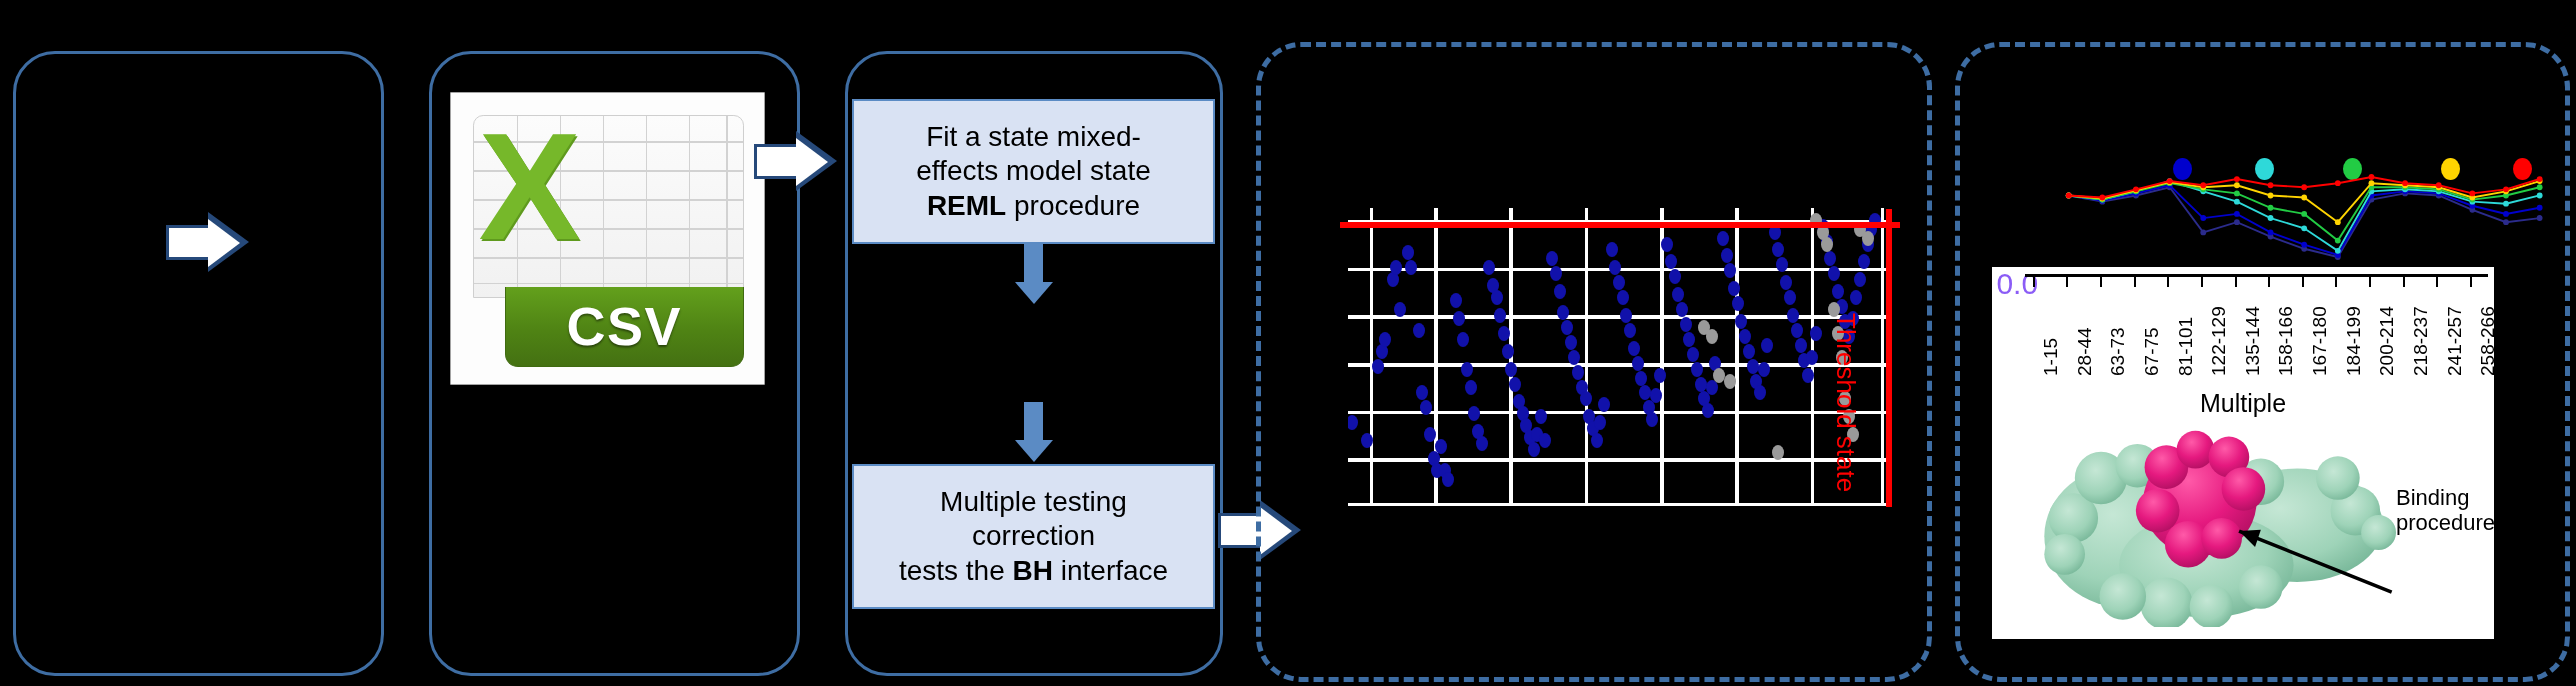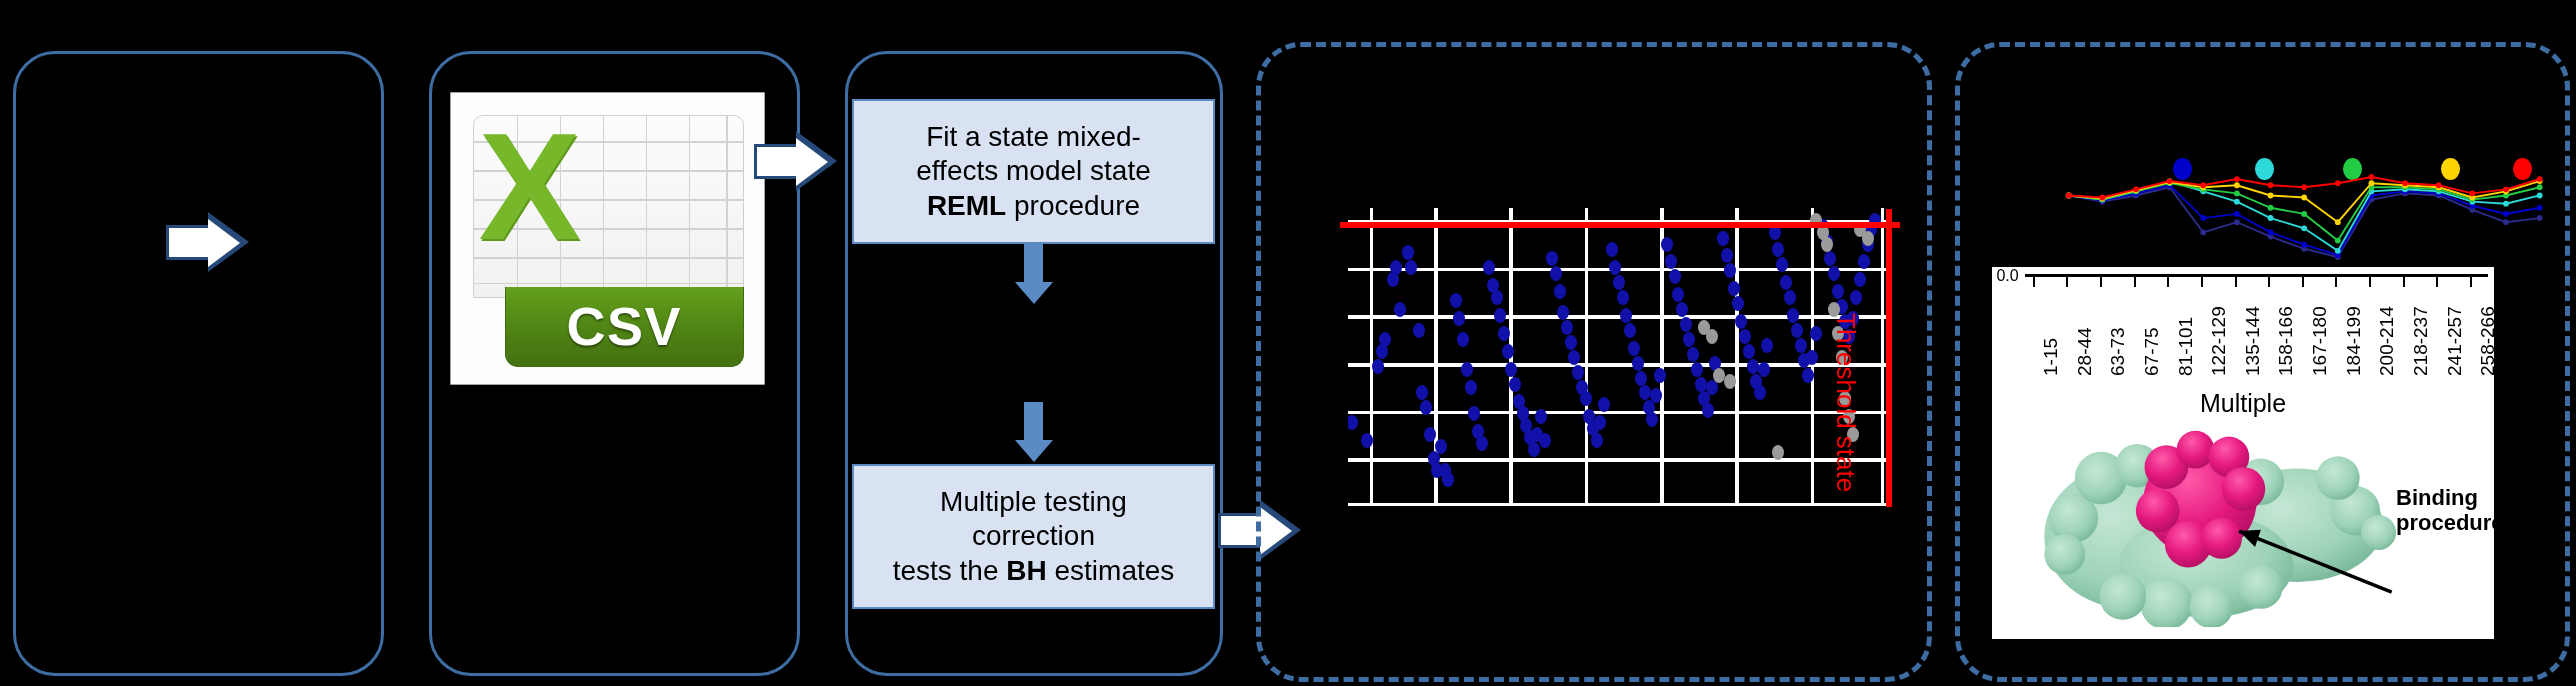--- a/index.html
+++ b/index.html
@@ -155,33 +155,32 @@
   .axis-line { position: absolute; left: 33px; right: 5.8px; top: 7.3px; height: 2.9px; background: #000; }
   .tick { position: absolute; top: 8.7px; width: 2.2px; height: 11.6px; background: #000; }
   .ticklabel {
     position: absolute;
     font-family: "Liberation Sans", sans-serif;
     font-size: 19px; color: #000; white-space: nowrap;
     transform: rotate(-90deg); transform-origin: left top;
   }
   .ylab-partial {
     position: absolute; left: 4.4px; top: 0px;
-    font-family: "Liberation Sans", sans-serif; font-size: 16px; color: #000000;
+    font-family: "Liberation Sans", sans-serif; font-size: 30px; color: #8b5cf6;
   }
   .xaxis-title {
     position: absolute; left: 0; right: 0; top: 122px;
     text-align: center; font-family: "Liberation Sans", sans-serif;
     font-size: 25px; color: #000;
   }
   .protein { position: absolute; left: 29px; top: 142px; width: 378px; height: 218px; }
   .binding-label {
     position: absolute; left: 404px; top: 218px;
     font-family: "Liberation Sans", sans-serif; font-size: 22px; color: #000;
     line-height: 1.15;
-    font-weight: bold;
   }
 </style>
 </head>
 <body>
 
 <div id="stage">
 
   <div class="panel" id="panel-empty"></div>
 
   <div class="block-arrow" style="left:166px; top:212px; width:86px; height:61px;">
@@ -235,21 +234,21 @@
   <div class="down-head" style="left:1015px; top:282px;"></div>
 
 
   <div class="down-arrow" style="left:1024px; top:402px; height:39px;"></div>
   <div class="down-head" style="left:1015px; top:440px;"></div>
 
   <div class="stepbox" id="step-3">
     <span>
       <span>Multiple testing</span><br>
       <span>correction</span><br>
-      <span>tests the </span><b>BH</b><span> estimates</span>
+      <span>tests the </span><b>BH</b><span> interface</span>
     </span>
   </div>
 
   <div class="block-arrow" style="left:1218px; top:500px; width:86px; height:61px;">
     <div class="shaft"></div>
     <div class="head"></div>
     <div class="head-in"></div>
   </div>
 
   <div class="panel dashed" id="panel-scatter"></div>

